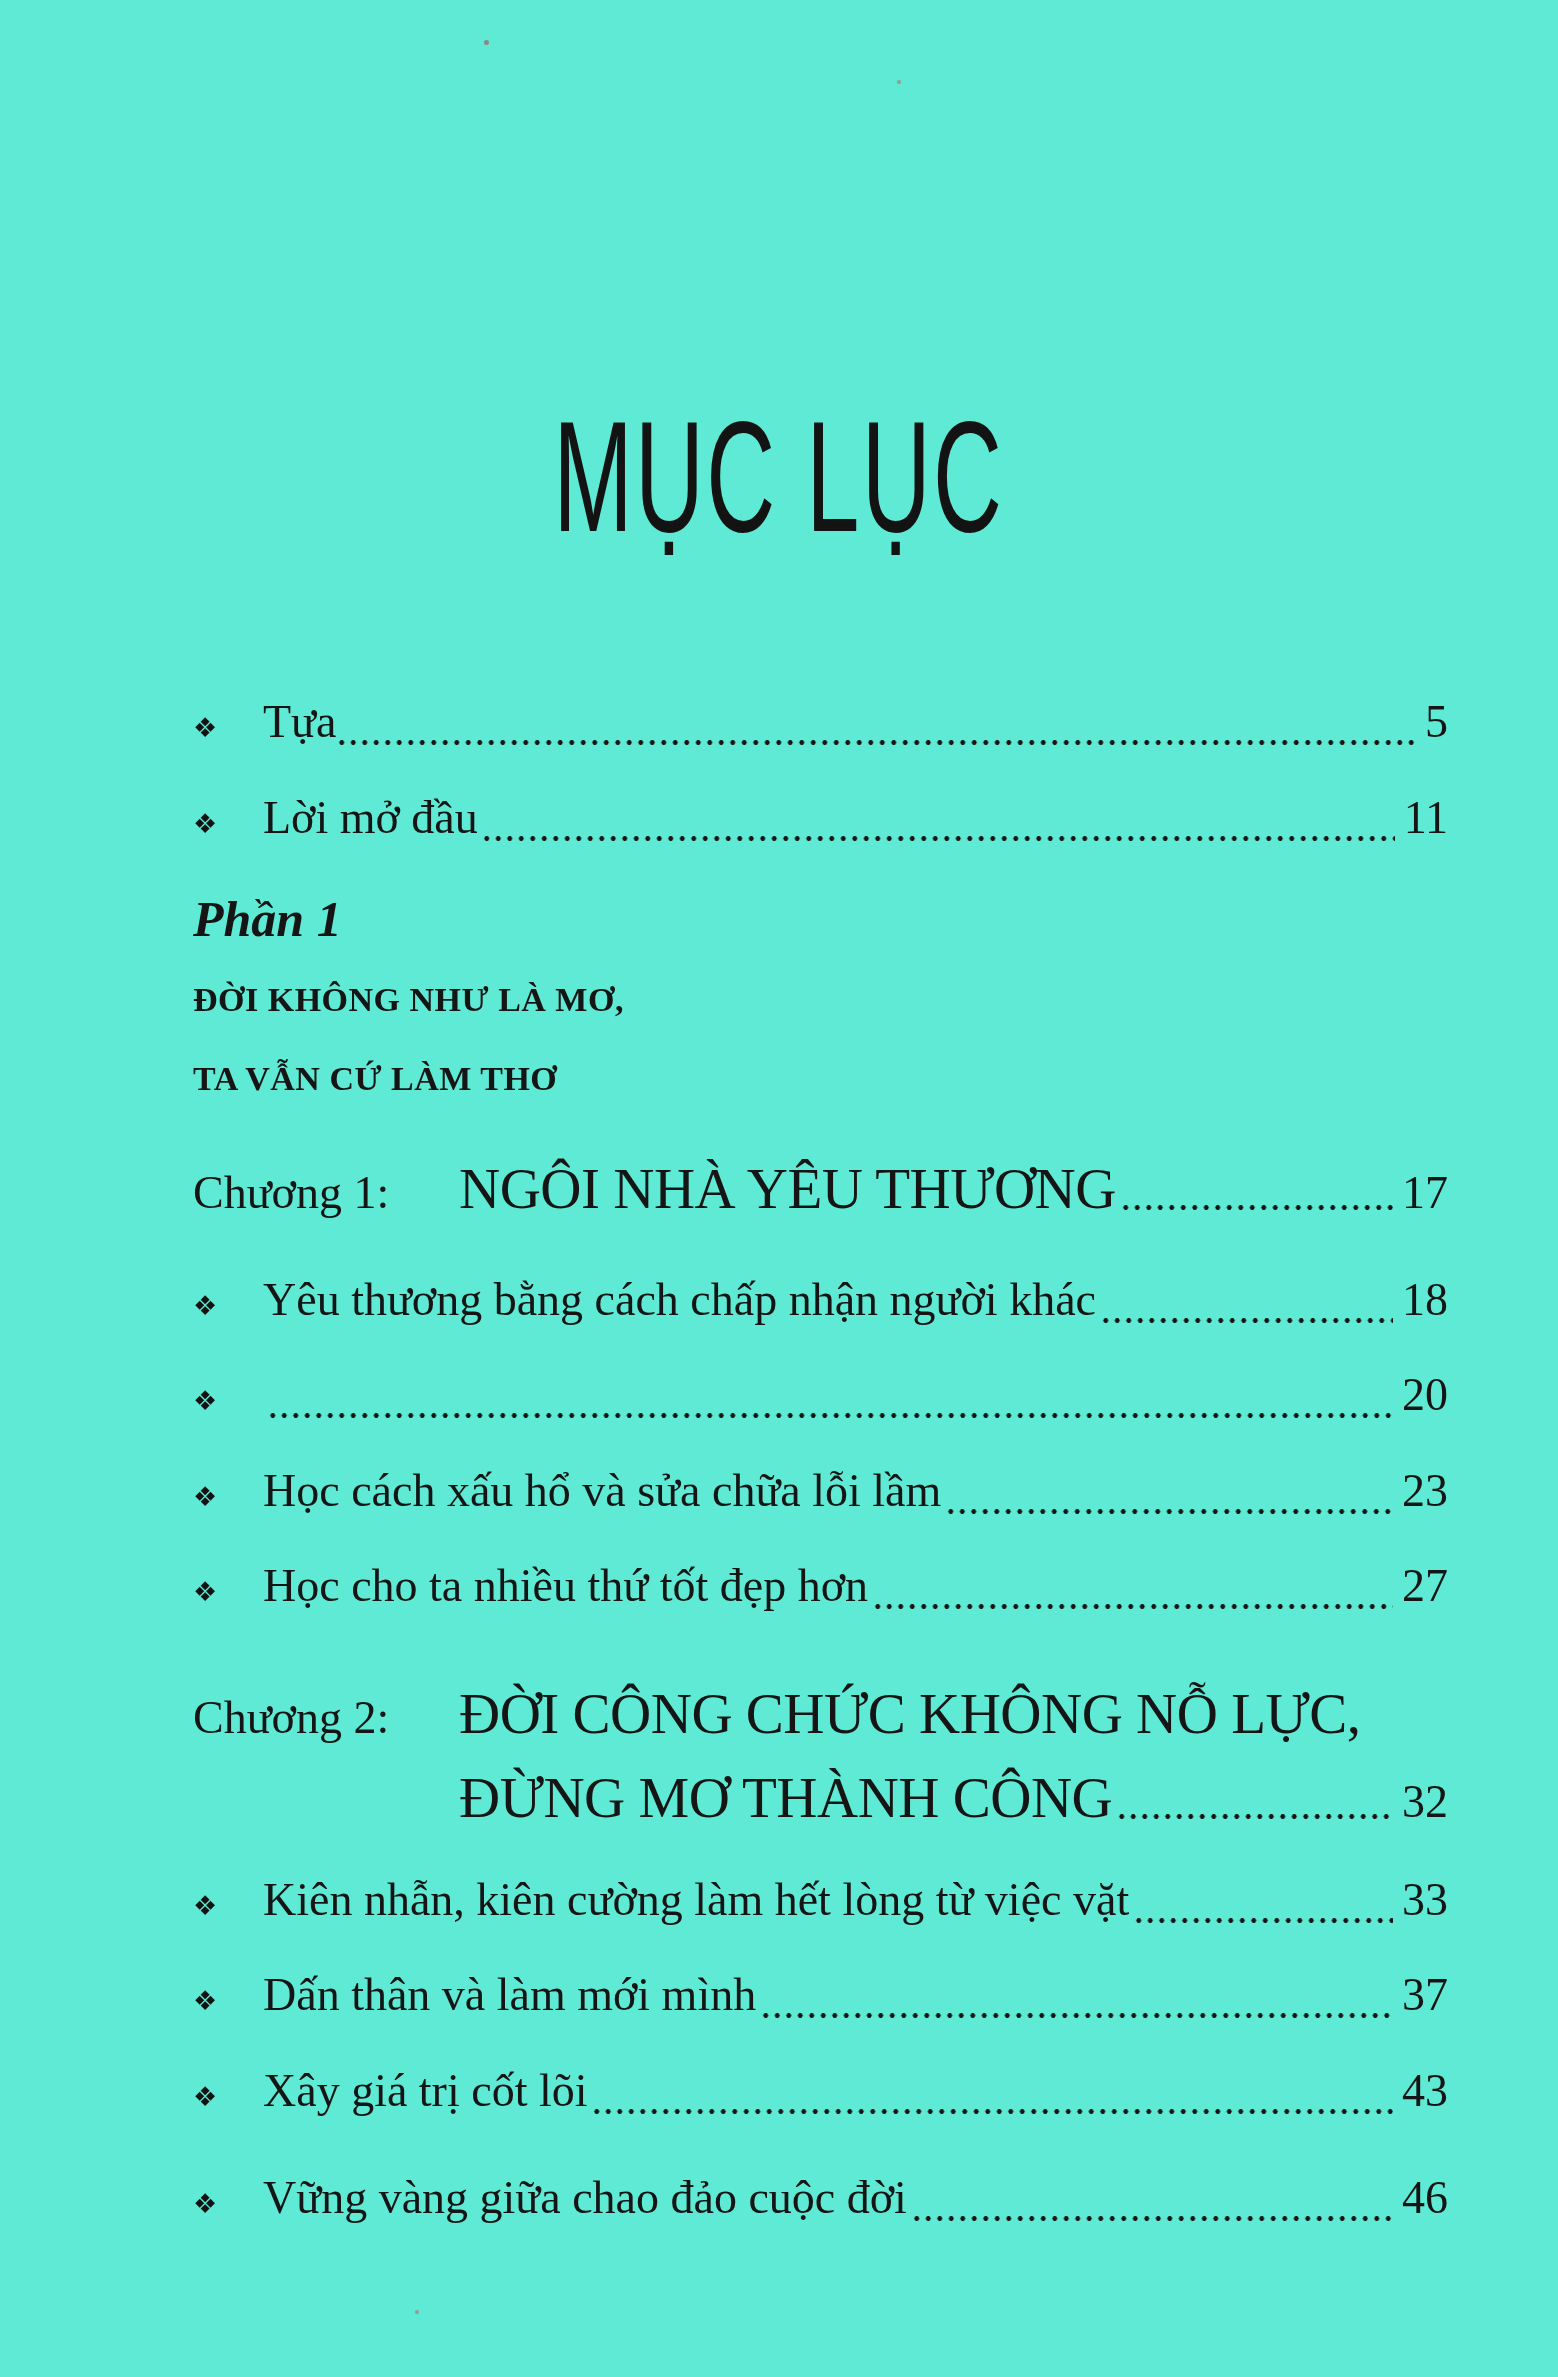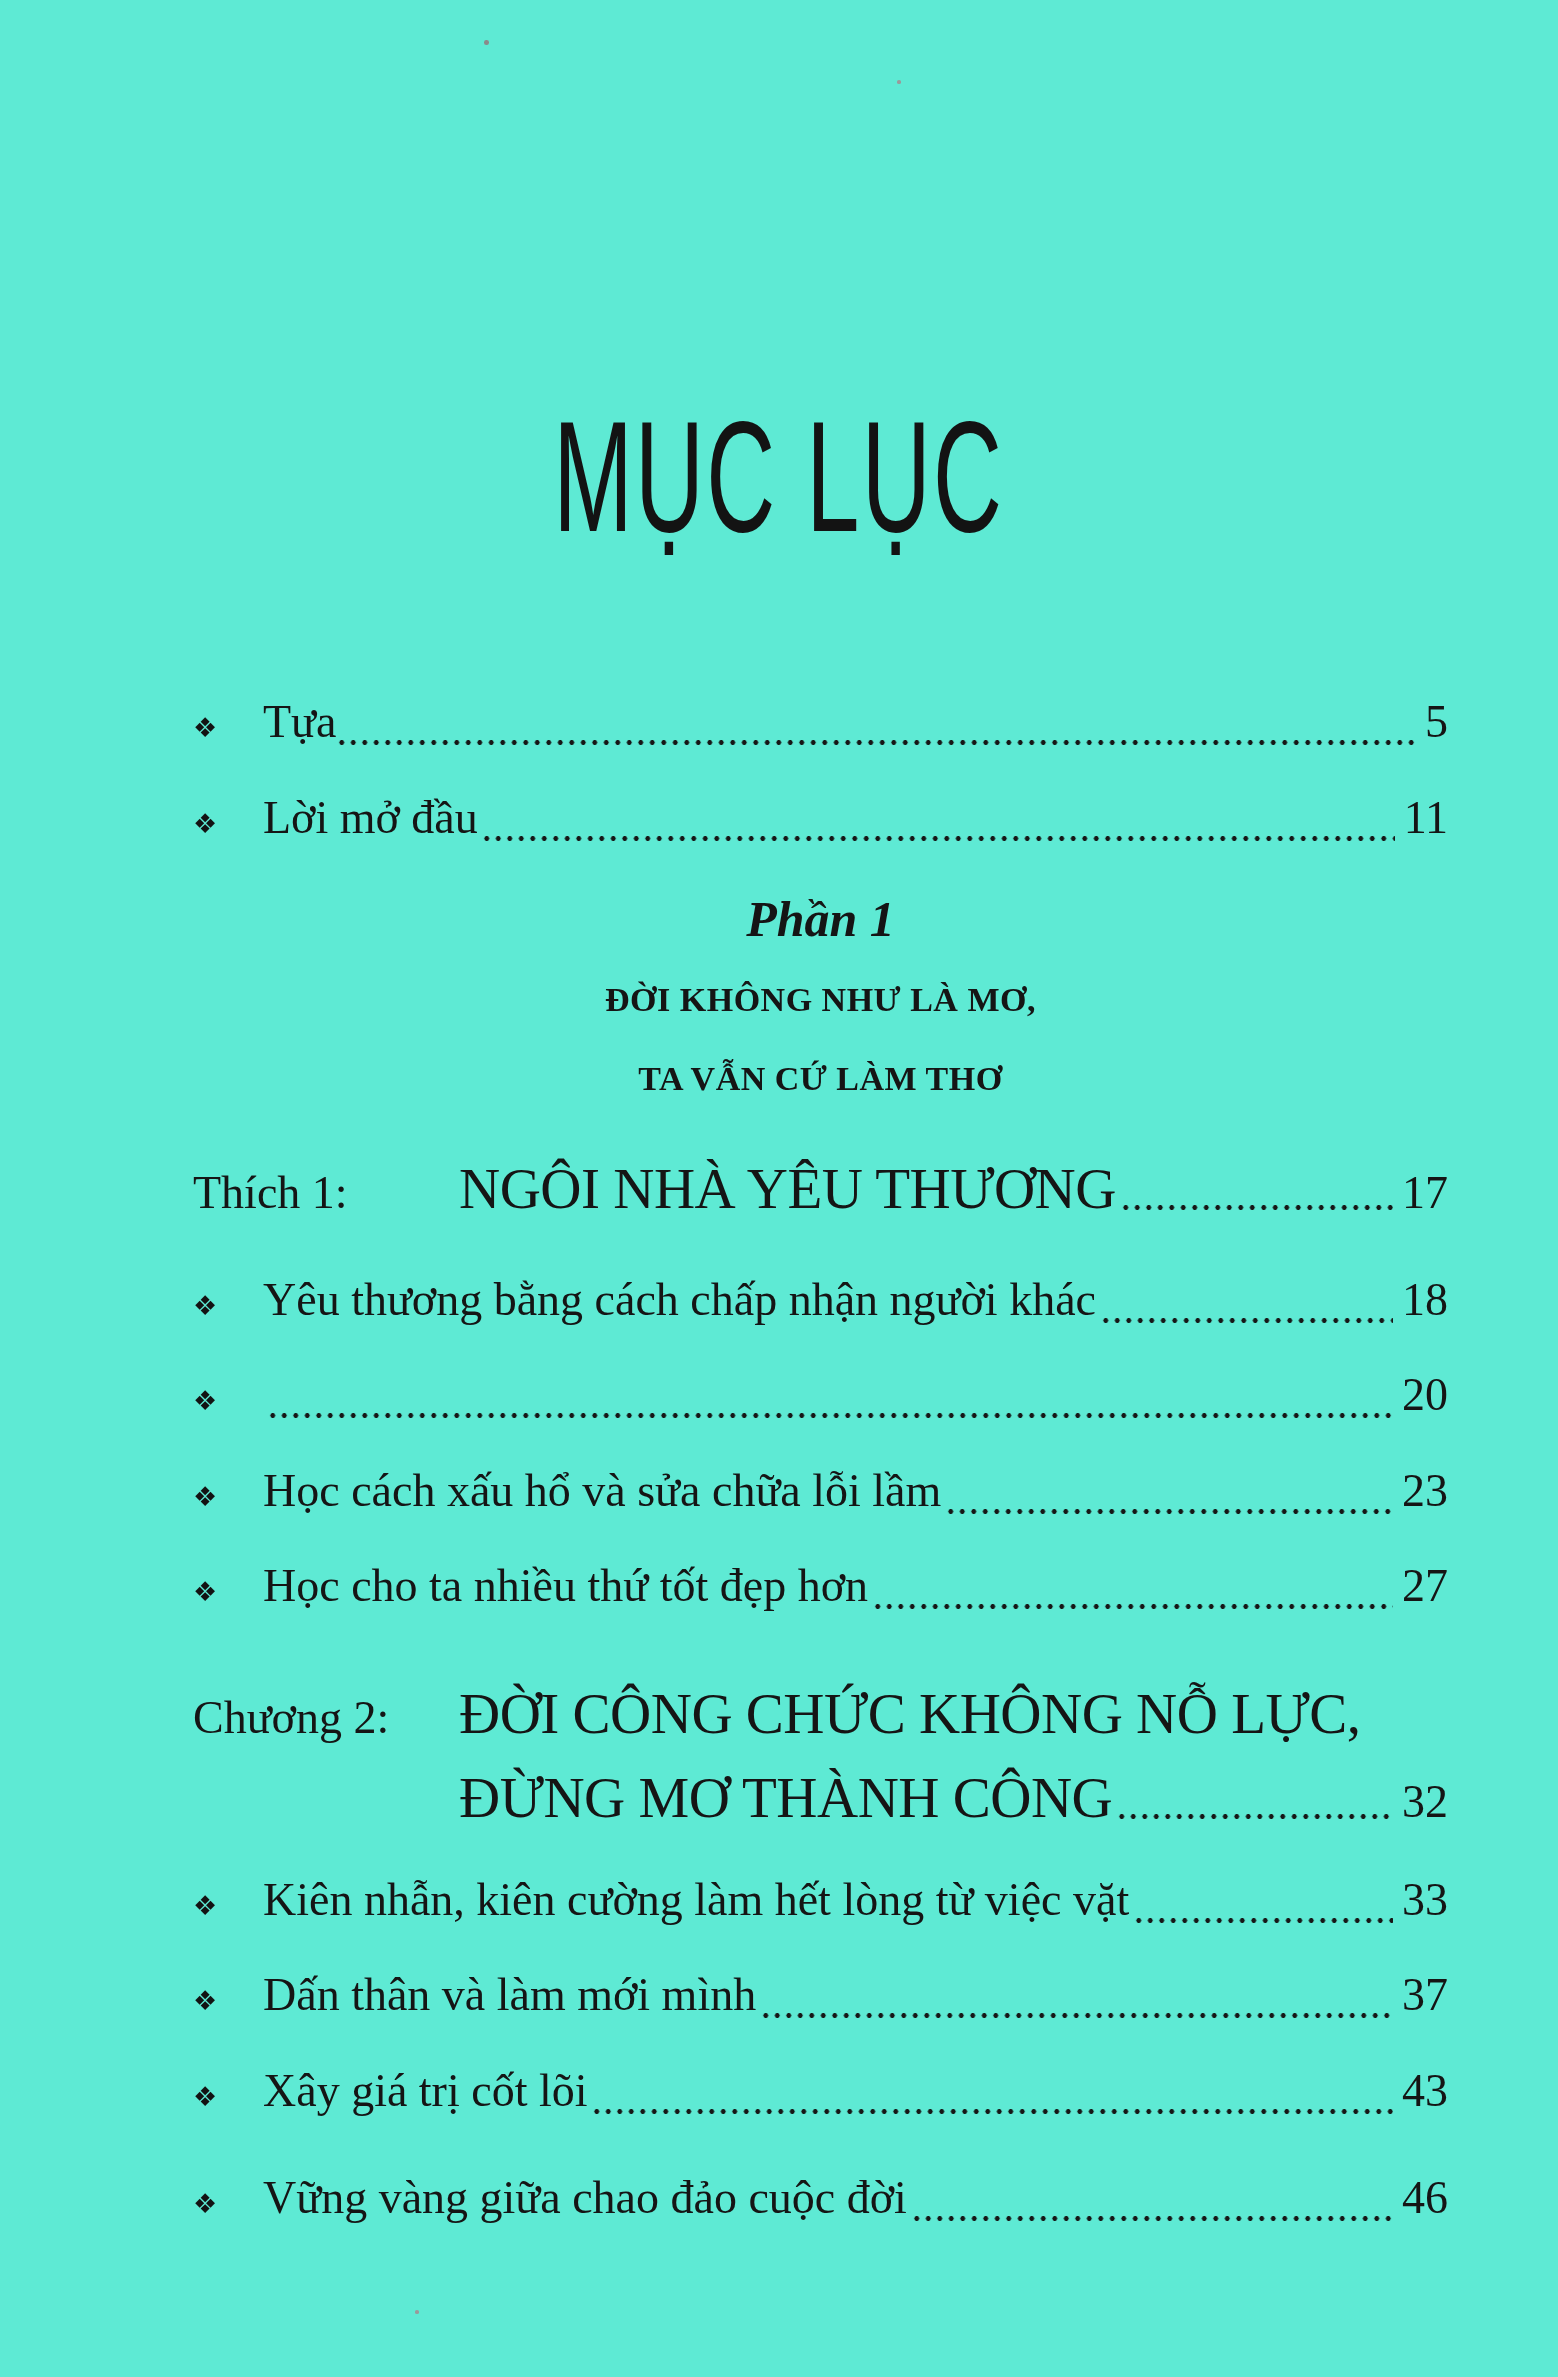--- a/index.html
+++ b/index.html
@@ -39,21 +39,21 @@
   
   .m-item { margin-top:28.5px; }
   .m-after-front { margin-top:33px; }
   .m-chap1 { margin-top:40px; }
   .m-first-item { margin-top:46px; }
   .m-chap2 { margin-top:61px; }
   .m-chap2-line2 { margin-top:18.4px; }
   .m-after-chap2 { margin-top:37px; }
   .m-last { margin-top:40px; }
   
-  .part { text-align:center; }
+  .part { }
   .part-label { font-size:50px; font-weight:bold; font-style:italic; line-height:64px; }
   .part-line { font-size:34px; font-weight:bold; line-height:79px; letter-spacing:0.5px; }
   .part-line.first { margin-top:9.2px; }
   
   .speck { position:absolute; border-radius:50%; background:#8a8a8a; }
   .speck.s1 { left:484px; top:40px;  width:4.6px; height:4.6px; }
   .speck.s2 { left:897px; top:80px;  width:3.7px; height:3.7px; background:#9a9a9a; }
   .speck.s3 { left:415px; top:2310px; width:3.7px; height:3.7px; background:#9a9a9a; }
 </style>
 </head>
@@ -85,21 +85,21 @@
       <span class="pagenum">11</span>
     </div>
 
     <div class="part m-after-front">
       <div class="part-label">Phần 1</div>
       <div class="part-line first">ĐỜI KHÔNG NHƯ LÀ MƠ,</div>
       <div class="part-line">TA VẪN CỨ LÀM THƠ</div>
     </div>
 
     <div class="row m-chap1">
-      <span class="chap-label">Thích 1:</span>
+      <span class="chap-label">Chương 1:</span>
       <span class="chap-title">NGÔI NHÀ YÊU THƯƠNG</span>
       <span class="leader"></span>
       <span class="pagenum">17</span>
     </div>
 
     <div class="row m-first-item">
       <span class="bullet-cell">❖</span>
       <span class="label">Yêu thương bằng cách chấp nhận người khác</span>
       <span class="leader"></span>
       <span class="pagenum">18</span>

